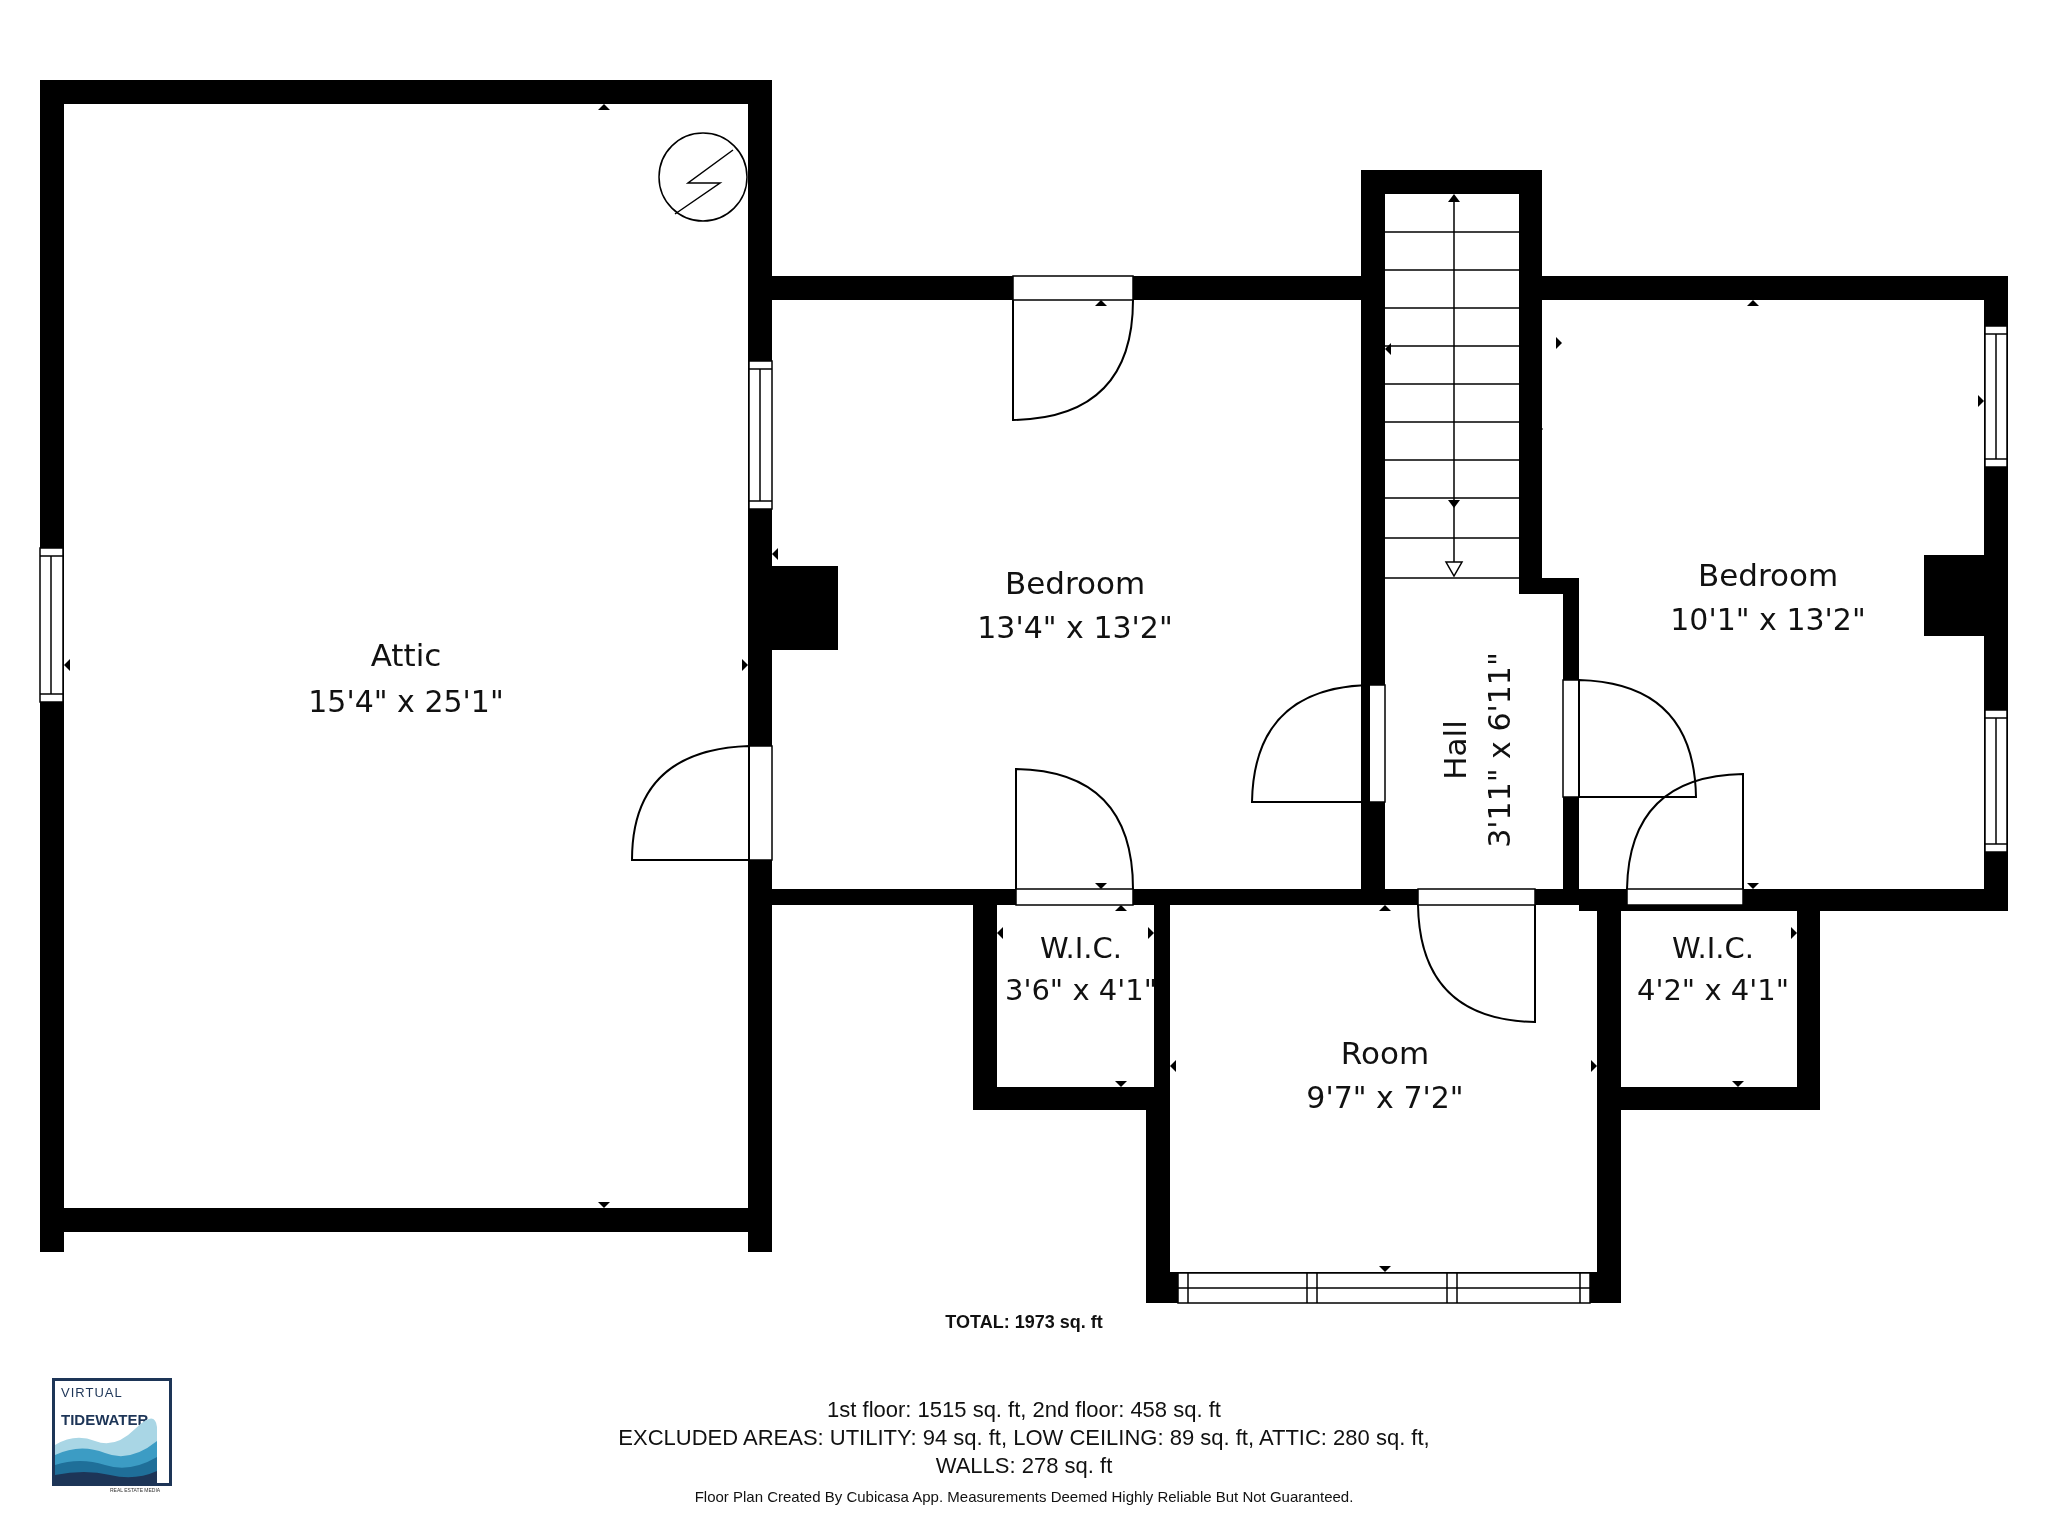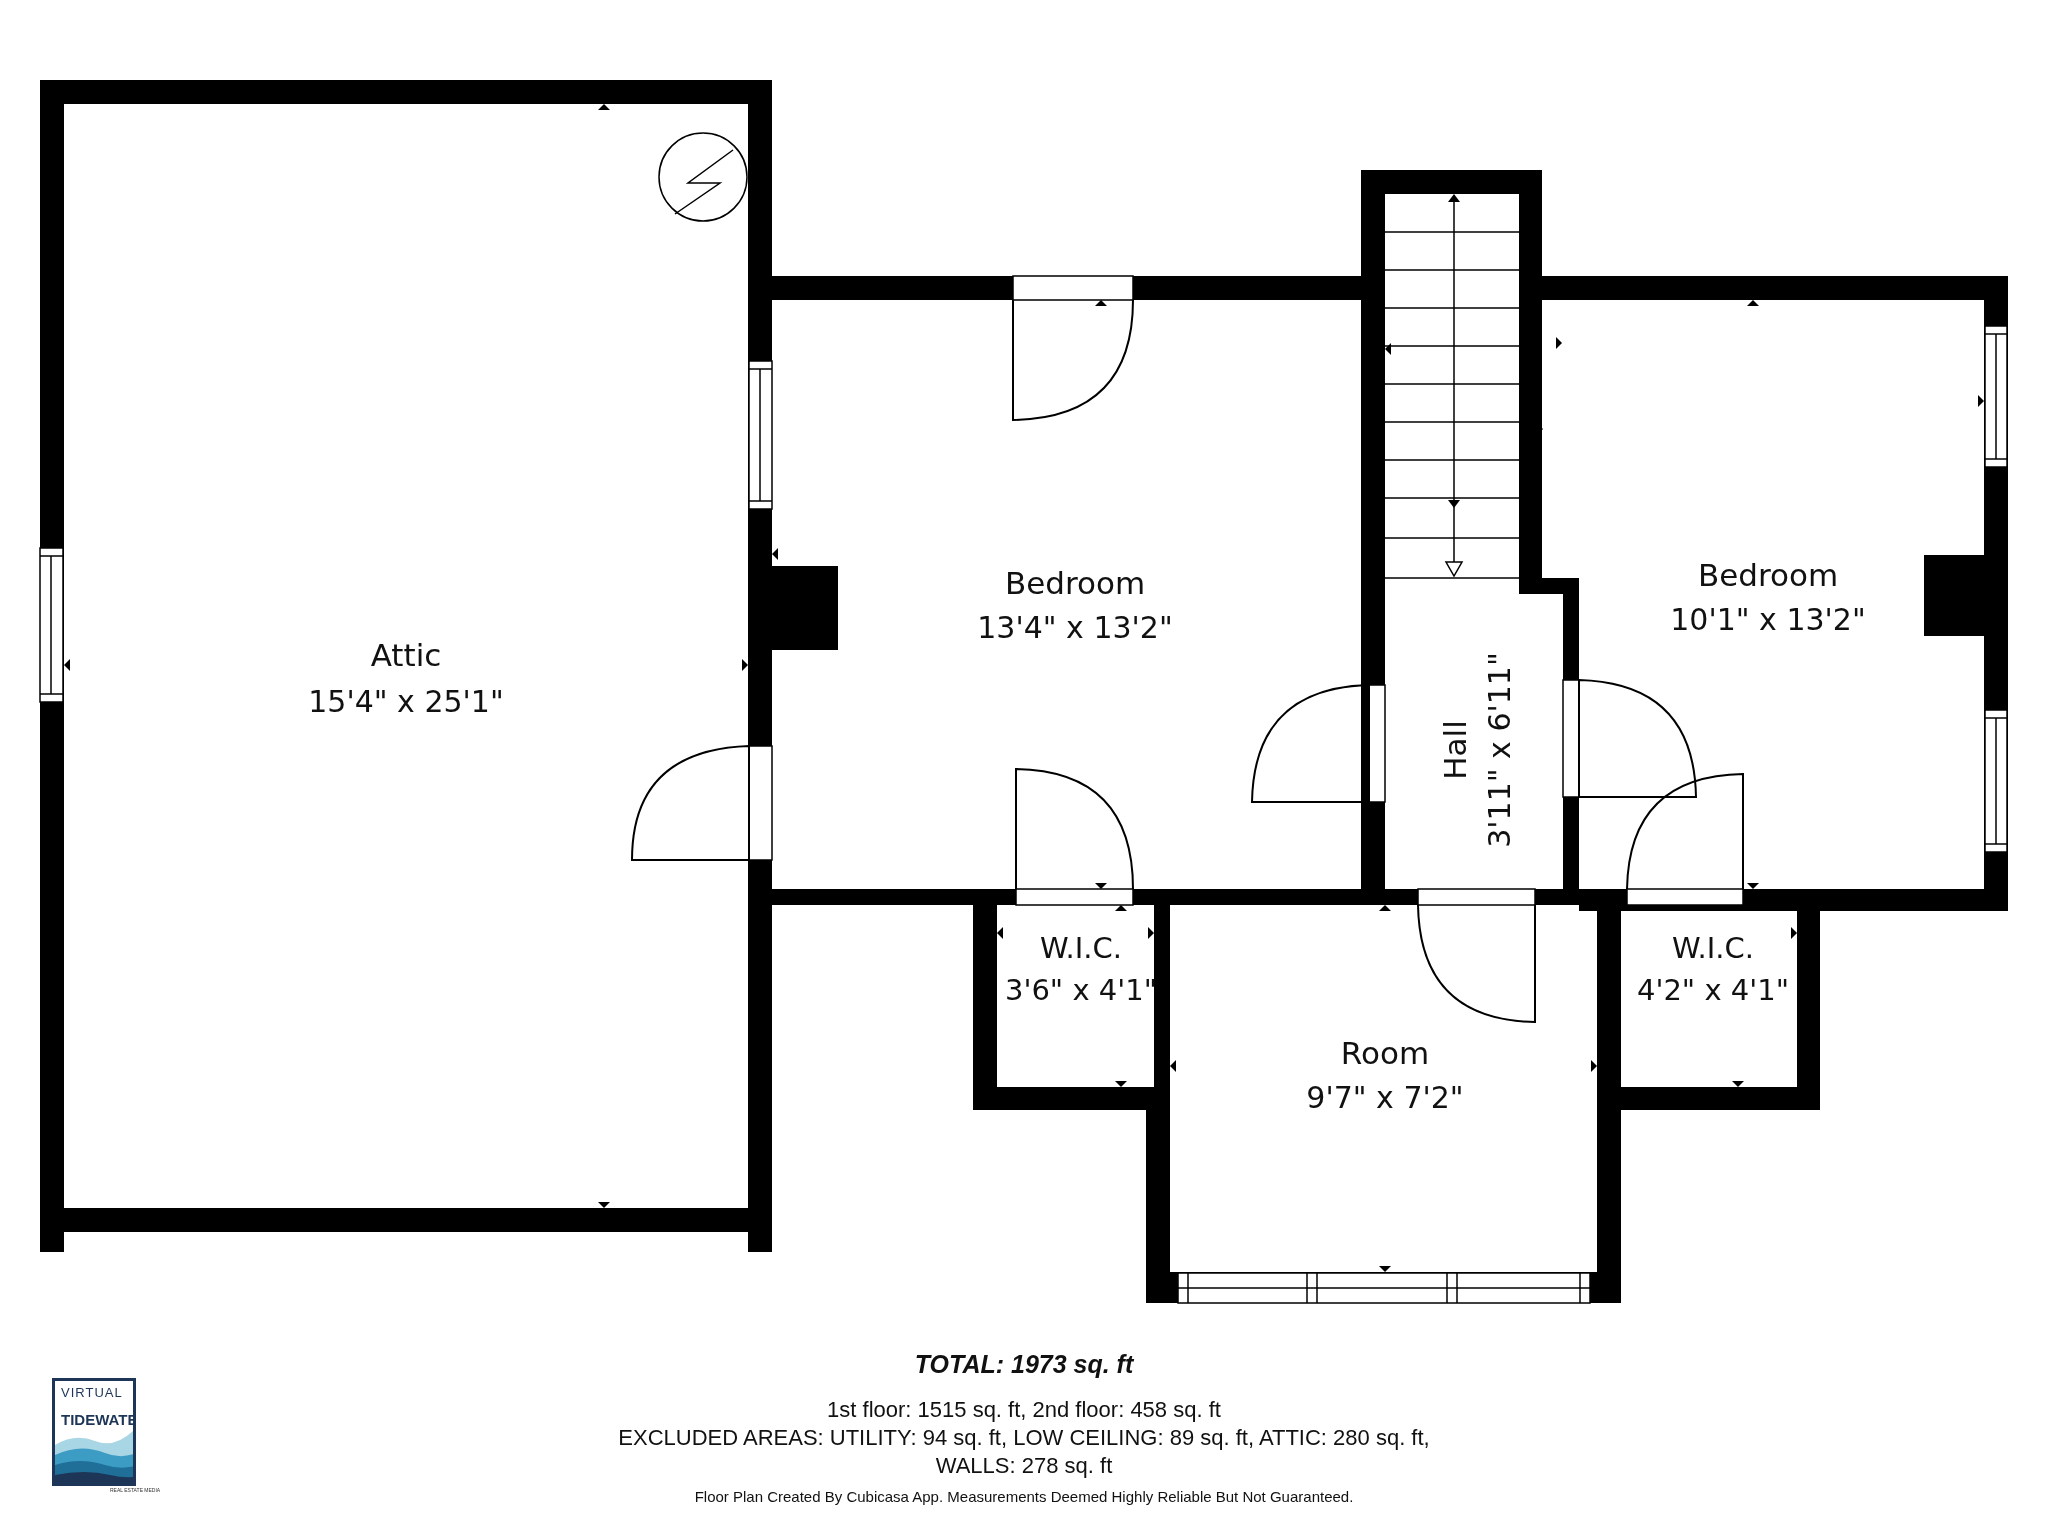--- a/index.html
+++ b/index.html
@@ -7,25 +7,25 @@
     #plan { position: absolute; left: 0; top: 0; width: 2048px; height: 1536px; }
     .wall { fill: #000; }
     .opening { fill: #fff; stroke: #000; stroke-width: 1.5; }
     .thin { fill: none; stroke: #000; stroke-width: 2; }
     .mark { fill: #000; }
     .room-name, .room-dim { font-family: "DejaVu Sans", sans-serif; fill: #111; text-anchor: middle; }
     .room-name { font-size: 31px; }
     .room-dim { font-size: 30px; }
     .small .room-name, .small .room-dim { font-size: 29px; }
     .footer { position: absolute; left: 0; width: 2048px; text-align: center; color: #111; font-family: "Liberation Sans", sans-serif; }
-    .total { top: 1350px; font-size: 25px; font-weight: bold; font-style: italic; }
+    .total { top: 1312px; font-size: 18px; font-weight: bold; }
     .line { font-size: 22px; line-height: 28px; margin-top: 16px; }
     .l1 { top: 1380px; } .l2 { top: 1408px; } .l3 { top: 1436px; }
     .disclaimer { top: 1488px; font-size: 15px; }
-    .logo { position: absolute; left: 52px; top: 1378px; width: 84px; height: 108px; border: 3px solid #1d3557; box-sizing: border-box; overflow: hidden; background: #fff; }
+    .logo { position: absolute; left: 52px; top: 1378px; width: 120px; height: 108px; border: 3px solid #1d3557; box-sizing: border-box; overflow: hidden; background: #fff; }
     .logo-top { position: absolute; left: 6px; top: 4px; font-family: "Liberation Sans", sans-serif; color: #1d3557; font-size: 13px; letter-spacing: 1px; }
     .logo-main { position: absolute; left: 6px; top: 30px; font-family: "Liberation Sans", sans-serif; font-weight: bold; color: #1d3557; font-size: 15px; }
     .logo-tag { position: absolute; left: 110px; top: 1487px; font-family: "Liberation Sans", sans-serif; font-size: 5px; color: #333; }
   </style>
 </head>
 <body>
 
 <svg id="plan" viewBox="0 0 2048 1536" xmlns="http://www.w3.org/2000/svg">
 
   <g>

